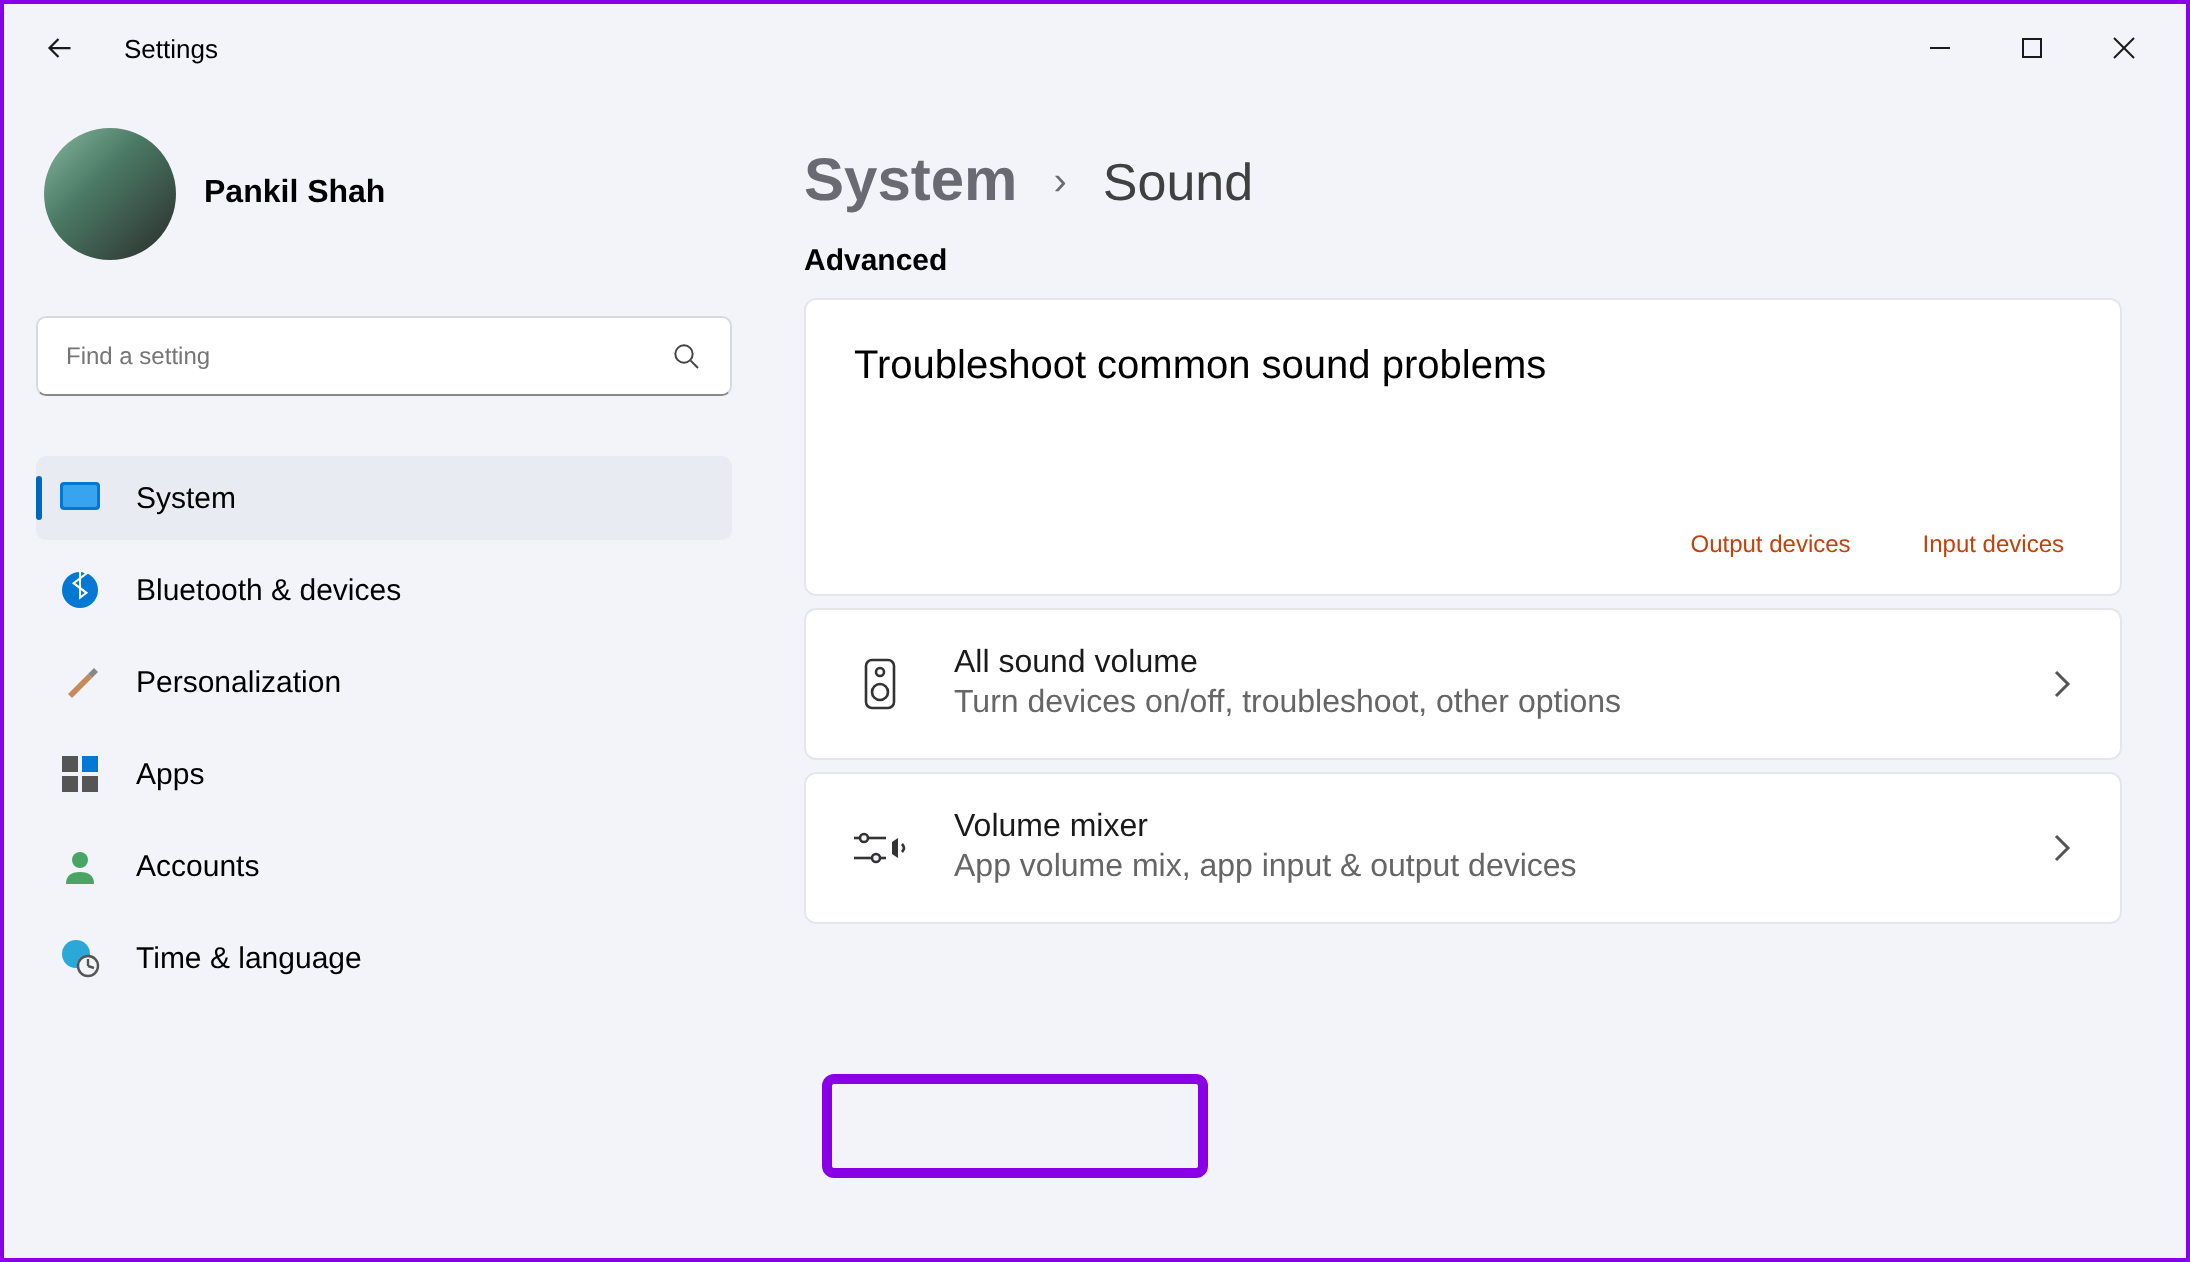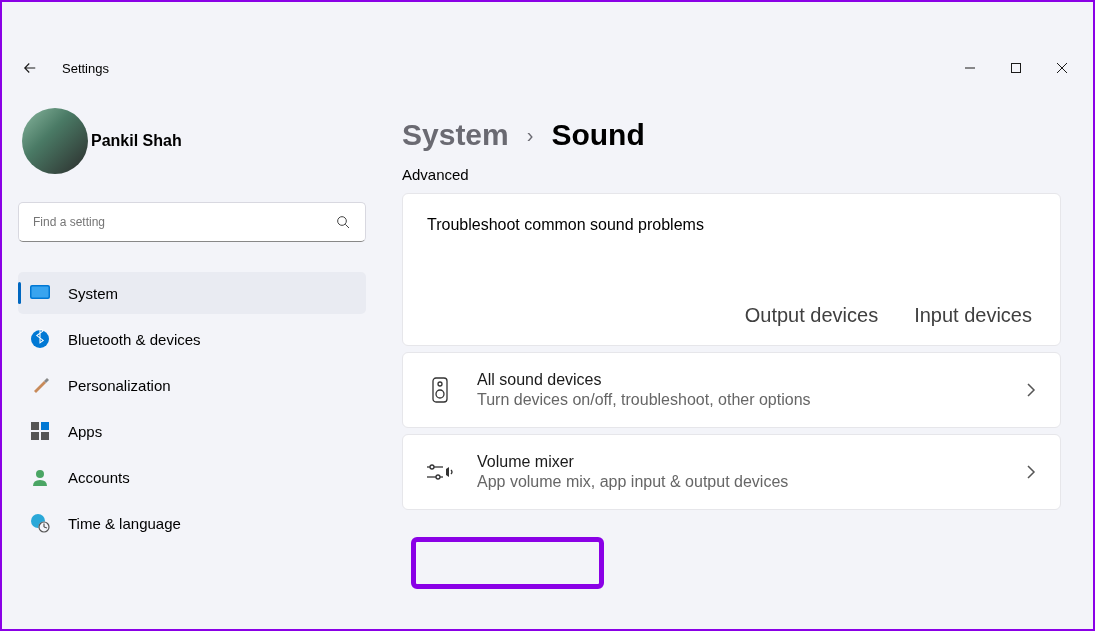--- a/index.html
+++ b/index.html
@@ -1,44 +1,44 @@
 <!DOCTYPE html>
 <html><head>
 <meta charset="utf-8">
 <style>
 * { margin: 0; padding: 0; box-sizing: border-box; font-family: "Segoe UI", sans-serif; }
 body { background: #f3f4f9; width: 1095px; height: 631px; overflow: hidden; border: 2px solid #8a00e6; position: relative; }
-.titlebar { display: flex; align-items: center; height: 44px; padding: 0 8px; margin-top: 44px; }
+.titlebar { display: flex; align-items: center; height: 44px; padding: 0 8px; }
 .back-btn { width: 40px; height: 40px; display: flex; align-items: center; justify-content: center; cursor: pointer; }
 .title-text { font-size: 13px; margin-left: 12px; }
 .window-controls { margin-left: auto; display: flex; }
 .window-controls div { width: 46px; height: 40px; display: flex; align-items: center; justify-content: center; cursor: pointer; }
 .content { display: flex; height: calc(100% - 44px); }
 .sidebar { width: 380px; padding: 0 16px; }
-.user-block { display: flex; align-items: center; padding: 18px 4px 28px; gap: 3px; }
+.user-block { display: flex; align-items: center; padding: 18px 4px 28px; gap: 14px; }
 .avatar { width: 66px; height: 66px; border-radius: 50%; background: linear-gradient(135deg, #8ab8a0 0%, #4a7a65 40%, #2b2b2b 100%); }
 .user-name { font-size: 16px; font-weight: 600; }
 .search-box { background: #fff; border: 1px solid #d8d8e0; border-bottom: 1.5px solid #888; border-radius: 5px; height: 40px; display: flex; align-items: center; padding: 0 14px; margin-bottom: 30px; }
 .search-box input { border: none; outline: none; flex: 1; font-size: 12px; background: transparent; }
 .nav { display: flex; flex-direction: column; gap: 4px; }
 .nav-item { display: flex; align-items: center; height: 42px; border-radius: 5px; padding: 0 12px; gap: 18px; cursor: pointer; font-size: 15px; position: relative; }
 .nav-item.active { background: #e9ebf2; }
 .nav-item.active::before { content: ""; position: absolute; left: 0; top: 10px; bottom: 10px; width: 3px; background: #0067c0; border-radius: 2px; }
 .nav-icon { width: 20px; height: 20px; display: flex; align-items: center; justify-content: center; }
 .main { flex: 1; padding: 28px 32px 0 20px; overflow: hidden; }
 .breadcrumb { display: flex; align-items: center; gap: 18px; margin-bottom: 14px; }
 .bc-parent { font-size: 30px; font-weight: 600; color: #6a6a72; cursor: pointer; }
 .bc-sep { font-size: 20px; color: #6a6a72; }
-.bc-current { font-size: 30px; font-weight: 700; color: #000000; }
-.section-label { font-size: 15px; font-weight: 400; margin-bottom: 10px; }
+.bc-current { font-size: 26px; font-weight: 400; color: #404040; }
+.section-label { font-size: 15px; font-weight: 700; margin-bottom: 10px; }
 .card { background: #fff; border: 1px solid #e6e6ea; border-radius: 6px; margin-bottom: 6px; }
 .card-troubleshoot { padding: 22px 24px 18px; }
-.card-troubleshoot-title { font-size: 16px; }
+.card-troubleshoot-title { font-size: 20px; }
 .card-links { display: flex; justify-content: flex-end; gap: 36px; margin-top: 70px; padding-right: 4px; }
-.card-links span { color: #404040; font-size: 20px; cursor: pointer; }
+.card-links span { color: #c2410c; font-size: 12px; cursor: pointer; }
 .row-card { display: flex; align-items: center; padding: 18px 24px; gap: 24px; cursor: pointer; }
 .row-icon { width: 26px; display: flex; align-items: center; justify-content: center; color: #333; }
 .row-text { flex: 1; }
 .row-title { font-size: 16px; color: #1a1a1a; }
 .row-sub { font-size: 16px; color: #666; margin-top: 2px; }
 .row-chevron { color: #555; }
 .highlight-box { position: absolute; border: 5px solid #8a00e6; border-radius: 6px; left: 409px; top: 535px; width: 193px; height: 52px; pointer-events: none; }
 svg { display: block; }
 </style>
 </head>
@@ -167,21 +167,21 @@
 
     <div class="card row-card">
       <div class="row-icon">
         <svg width="18" height="26" viewBox="0 0 18 26" fill="none" stroke="#333" stroke-width="1.3">
             <rect x="2" y="1" width="14" height="24" rx="3"></rect>
             <circle cx="9" cy="7" r="2"></circle>
             <circle cx="9" cy="17" r="4"></circle>
           </svg>
       </div>
       <div class="row-text">
-        <div class="row-title">All sound devices</div>
+        <div class="row-title">All sound volume</div>
         <div class="row-sub">Turn devices on/off, troubleshoot, other options</div>
       </div>
       <div class="row-chevron">
           <svg width="10" height="16" viewBox="0 0 10 16" fill="none" stroke="#555" stroke-width="1.5">
             <path d="M2 2l6 6-6 6"></path>
           </svg>
         </div>
     </div>
 
     <div class="card row-card">

